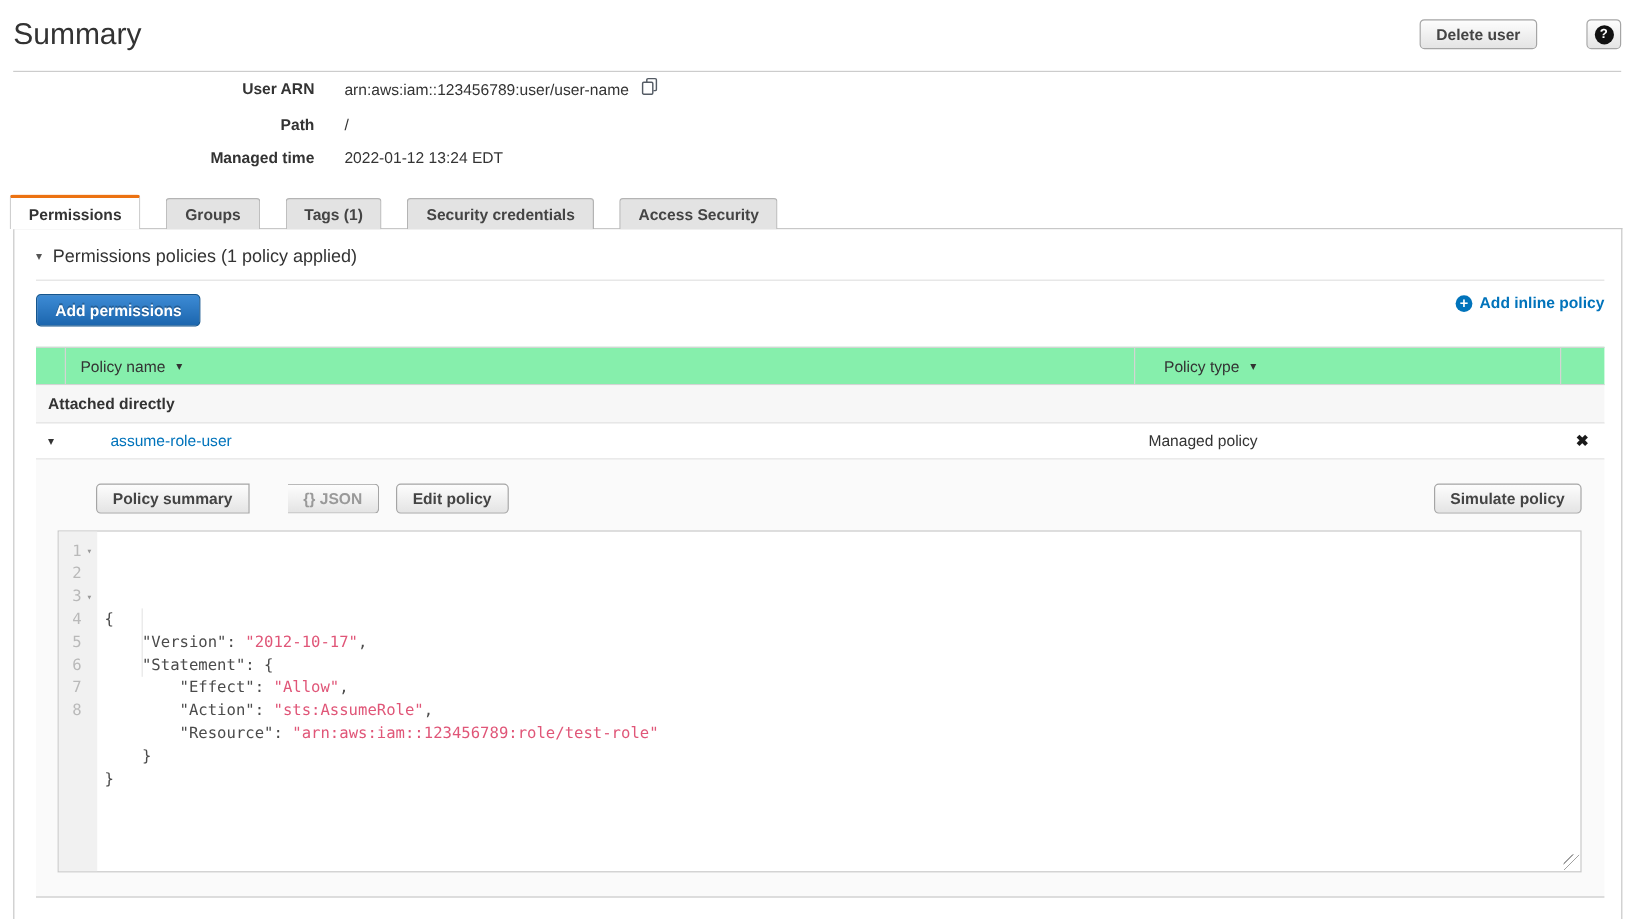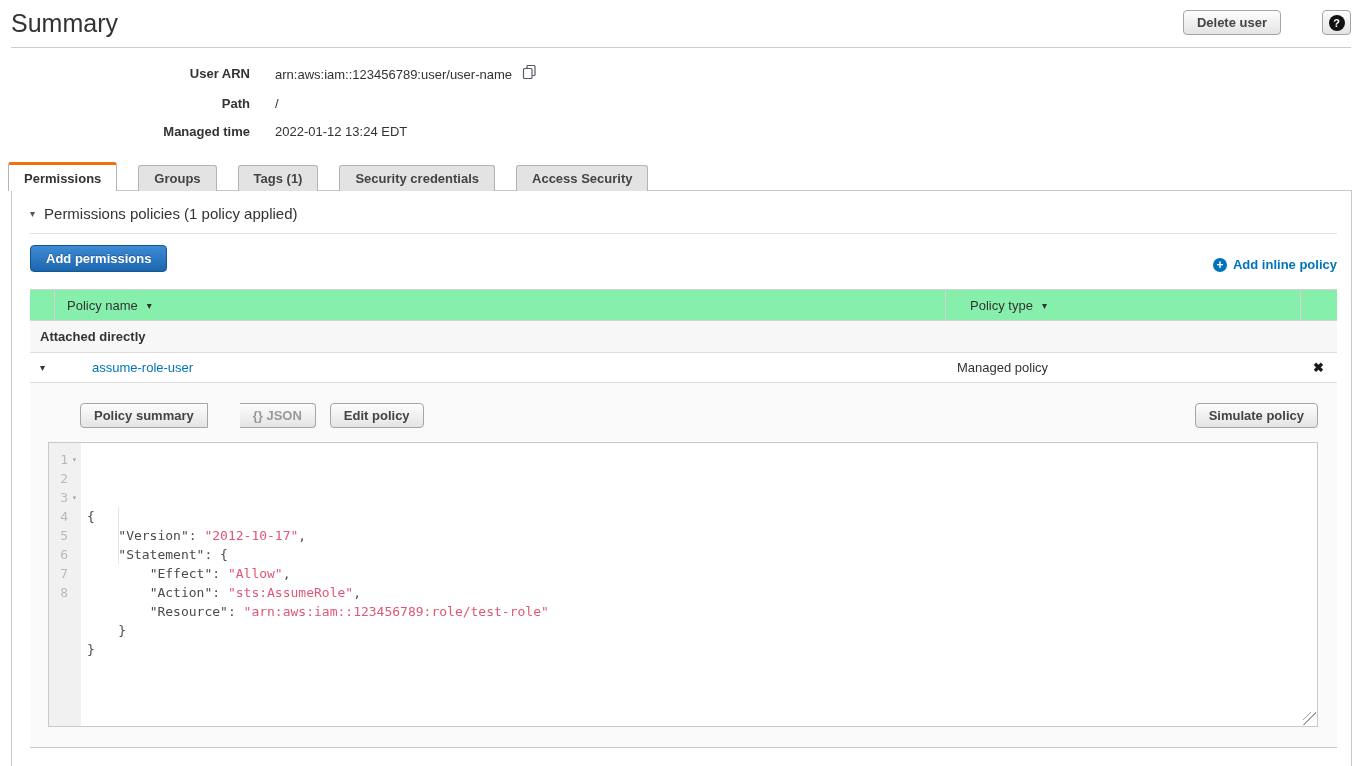--- a/index.html
+++ b/index.html
@@ -1,35 +1,35 @@
 <!DOCTYPE html>
 <html><head>
 <meta charset="utf-8">
 <style>
   * { box-sizing: border-box; }
   html,body { margin:0; padding:0; background:#fff; }
   body { font-family:"Liberation Sans", sans-serif; color:#333; font-size:13px; }
   .page { position:relative; width:1362px; height:766px; overflow:hidden; background:#fff; }
 
   
-  .topbar { position:absolute; top:0; left:11px; right:11px; height:48px;
+  .topbar { position:absolute; top:0; left:11px; right:11px; height:60px;
             border-bottom:1px solid #ccc; display:flex; align-items:center; }
   .page-title { font-size:25px; font-weight:normal; color:#333; margin:0; }
   .topbar-actions { margin-left:auto; display:flex; align-items:center; gap:9px; padding-bottom:2px; }
 
   .btn { display:inline-flex; align-items:center; justify-content:center; height:25px;
          padding:0 13px; background:linear-gradient(#fdfdfd,#e4e4e4); border:1px solid #a5a5a5;
          border-radius:4px; font-weight:bold; font-size:13px; color:#444; cursor:pointer; white-space:nowrap;margin-left:32px; }
   .btn-help { width:29px; padding:0; }
   .help-circle { width:16px; height:16px; border-radius:50%; background:#111; color:#fff;
                  font-size:11px; font-weight:bold; display:flex; align-items:center; justify-content:center; }
 
   
   .details { position:absolute; top:64px; left:0; }
-  .detail-row { display:flex; margin-bottom:9px; line-height:19px; }
+  .detail-row { display:flex; margin-bottom:9px; line-height:19px;padding-left:12px; }
   .detail-label { width:250px; text-align:right; font-weight:bold; color:#333; }
   .detail-value { margin-left:25px; color:#333; display:flex; align-items:center; gap:8px; }
 
   .copy-icon { display:inline-block; cursor:pointer; margin-left:2px; }
 
   
   .tabs { position:absolute; top:162px; left:8px; display:flex; z-index:3; }
   .tab { height:26px; margin-top:3px; margin-right:21px; padding:0 15px; display:flex; align-items:center;
          background:#e3e3e3; border:1px solid #b4b4b4; border-bottom:none; border-radius:3px 3px 0 0;
          font-weight:bold; color:#444; cursor:pointer; }
@@ -37,21 +37,21 @@
                 color:#333; position:relative; }
 
   
   .panel { position:absolute; top:190px; left:11px; right:10px; bottom:0;
            border:1px solid #c8c8c8; border-bottom:none; background:#fff; }
 
   .section-head { margin:14px 14px 0 18px; padding-bottom:11px; border-bottom:1px solid #e2e2e2;
                   font-size:15px; color:#333; display:flex; align-items:center; cursor:pointer; }
   .tri { font-size:10px; color:#555; margin-right:9px; }
 
-  .actions-row { margin:11px 14px 16px 18px; display:flex; align-items:flex-end; }
+  .actions-row { margin:11px 14px 16px 18px; display:flex; align-items:flex-start; }
   .btn-primary { height:27px; padding:0 15px; background:linear-gradient(#3d8bd5,#1c66ae);
                  border:1px solid #14568f; border-radius:4px; color:#fff; font-weight:bold;
                  font-size:13px; display:inline-flex; align-items:center; cursor:pointer;
                  text-shadow:0 -1px 0 rgba(0,0,0,.25); }
   .add-inline { margin-left:auto; display:flex; align-items:center; gap:6px; color:#0073bb;
                 font-weight:bold; cursor:pointer; }
   .plus-circle { width:14px; height:14px; border-radius:50%; background:#0073bb; color:#fff;
                  font-size:12px; font-weight:bold; display:flex; align-items:center;
                  justify-content:center; line-height:1; }
 

